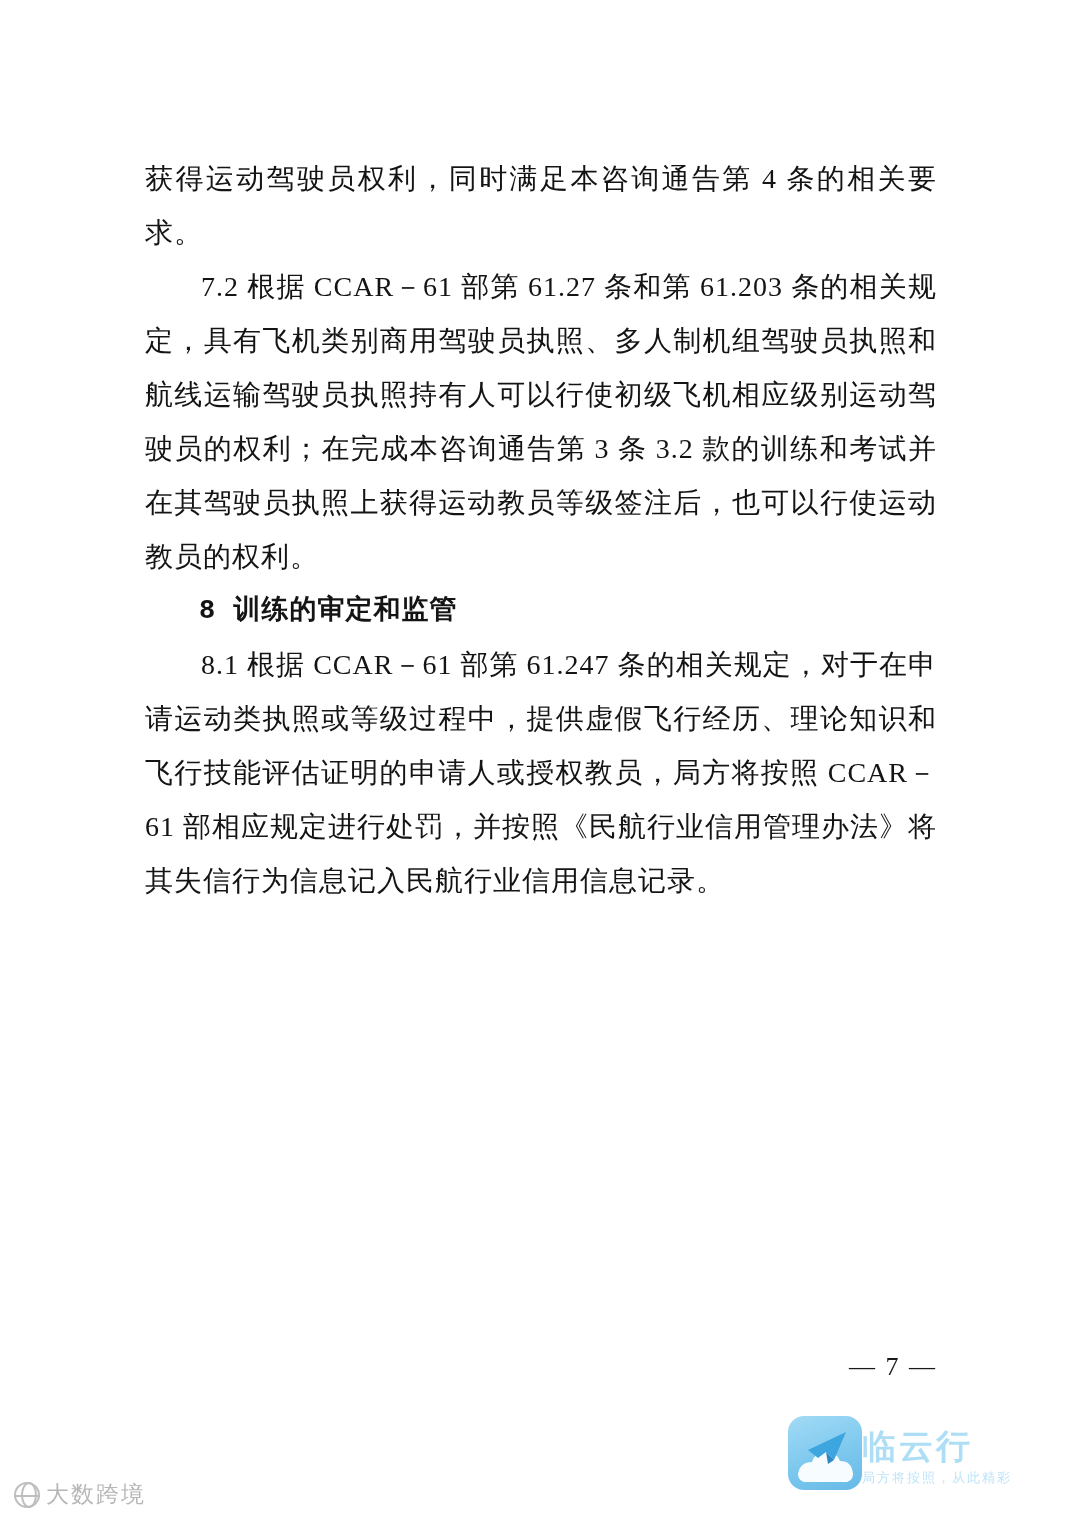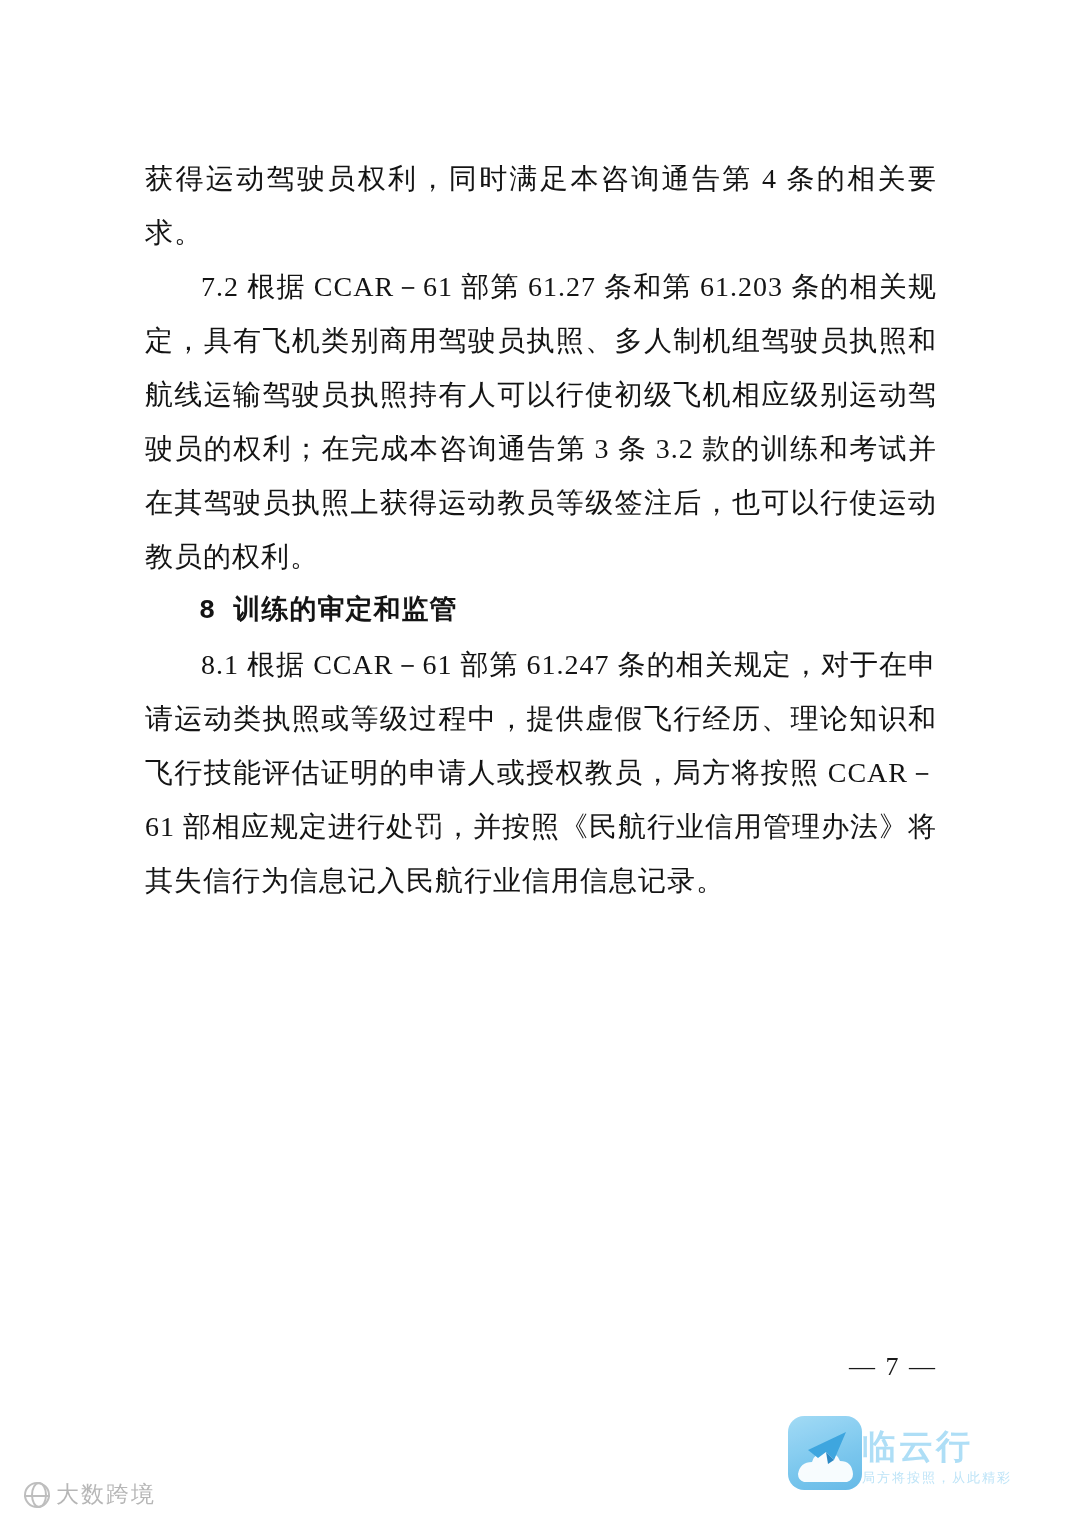--- a/index.html
+++ b/index.html
@@ -87,21 +87,21 @@
     font-family: "Liberation Sans", "DejaVu Sans", sans-serif;
     font-size: 13px;
     line-height: 16px;
     color: #b9e2f7;
     letter-spacing: 2px;
   }
 
   
   .corner-watermark {
     position: absolute;
-    left: 24px;
+    left: 14px;
     bottom: 18px;
     display: flex;
     align-items: center;
     gap: 6px;
     opacity: 0.75;
   }
   .globe-icon {
     width: 26px;
     height: 26px;
     border: 2px solid #a9a9a9;

